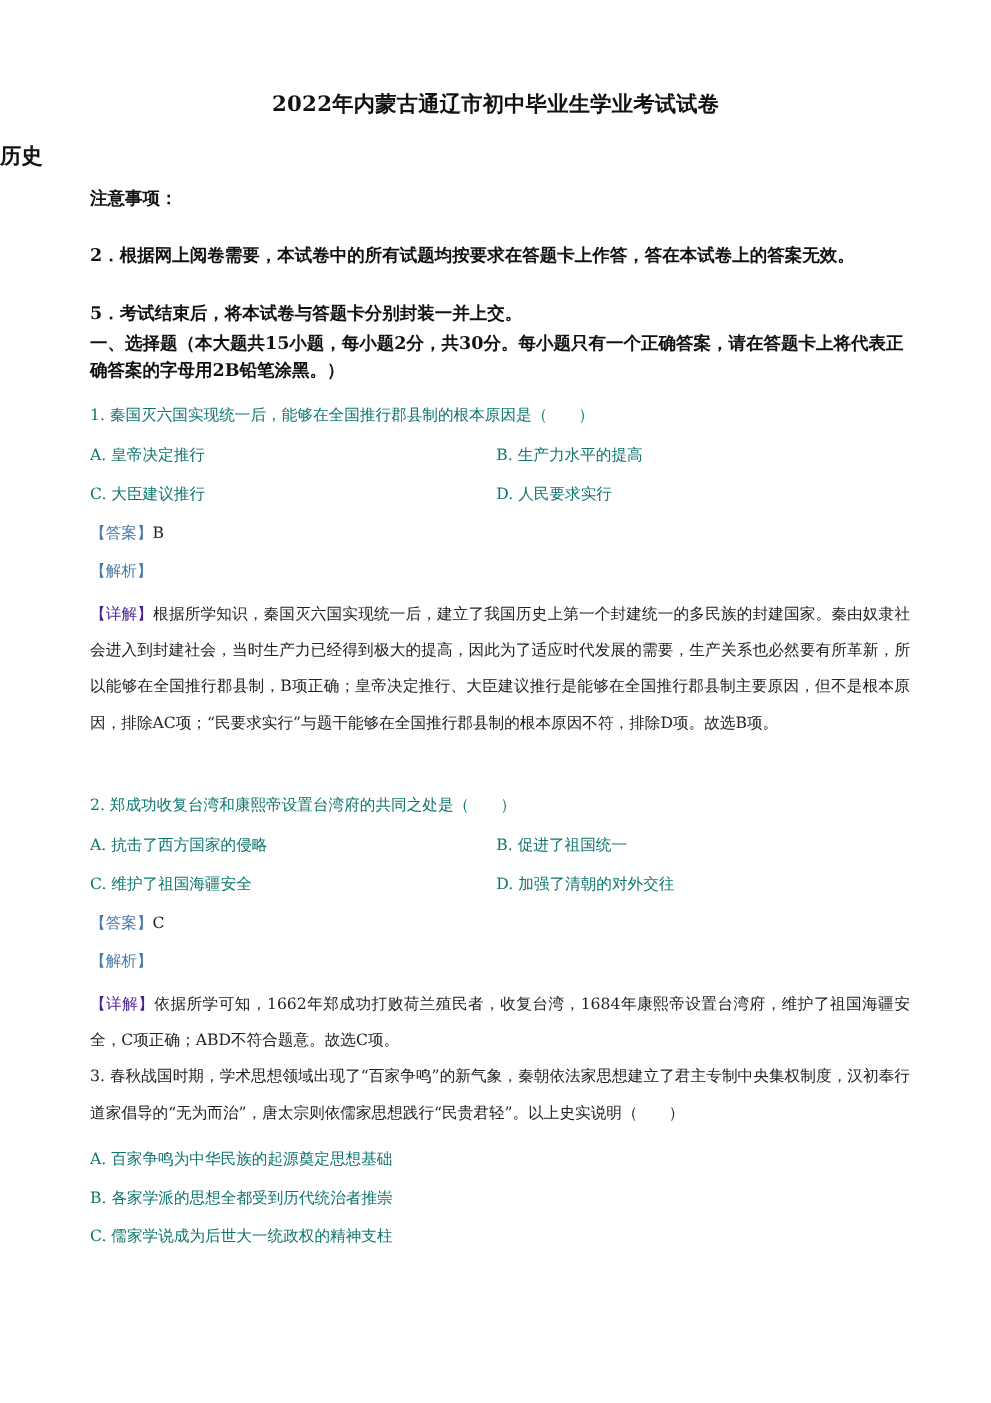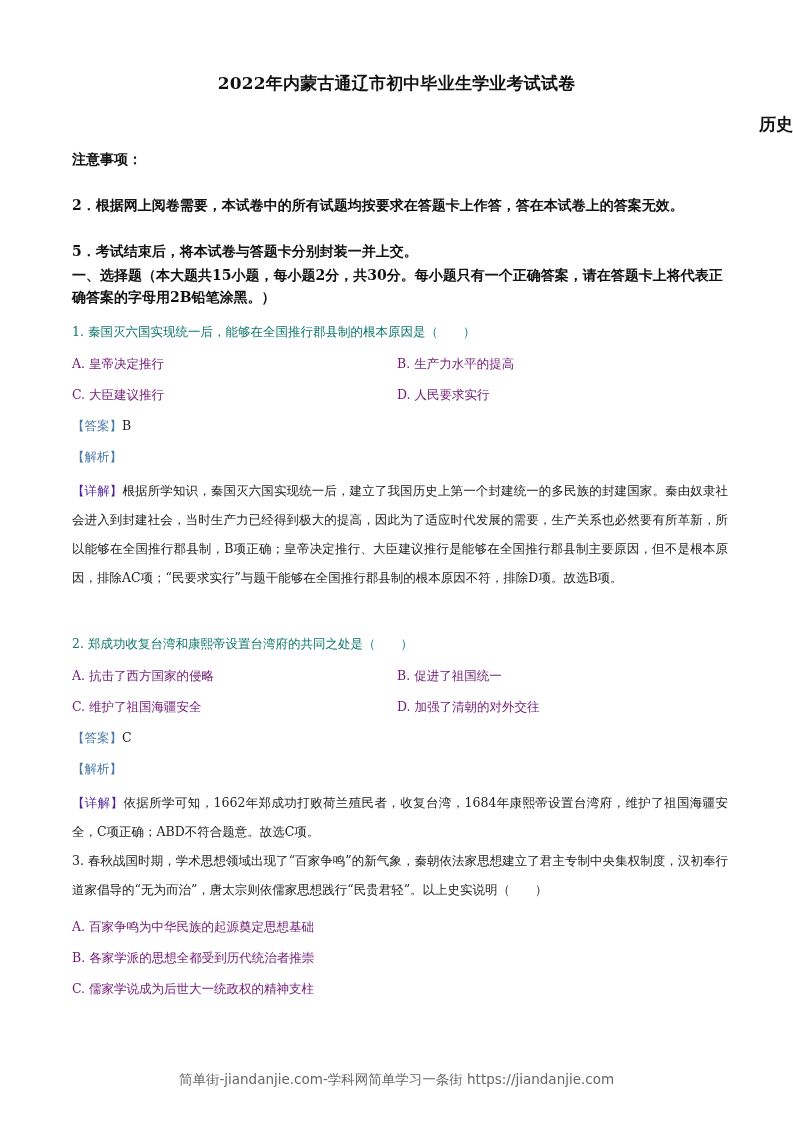--- a/index.html
+++ b/index.html
@@ -28,21 +28,21 @@
       top: 72px;
       text-align: center;
       font-weight: bold;
       font-size: 17px;
       letter-spacing: 0.2px;
     }
     .subtitle {
       position: absolute;
       left: 0; width: 793px;
       top: 113px;
-      text-align: right;
+      text-align: left;
       font-weight: bold;
       font-size: 17px;
     }
     .notice {
       position: absolute;
       left: 72px;
       width: 660px;
       font-weight: bold;
       font-size: 14px;
       line-height: 22px;
@@ -52,21 +52,21 @@
       left: 72px;
       width: 660px;
       font-size: 12.5px;
       line-height: 18px;
       color: #0f766e;
     }
     .opt {
       position: absolute;
       font-size: 12.5px;
       line-height: 18px;
-      color: #701a75;
+      color: #0f766e;
     }
     .ans {
       position: absolute;
       left: 72px;
       font-size: 12.5px;
       line-height: 18px;
       color: #222;
     }
     .label {
       color: #4a79a5;
@@ -134,15 +134,14 @@
   </div>
   <div class="detail" style="top:788px;">
     <span class="bracket">【详解】</span><span>依据所学可知，1662年郑成功打败荷兰殖民者，收复台湾，1684年康熙帝设置台湾府，维护了祖国海疆安全，C项正确；ABD不符合题意。故选C项。</span>
   </div>
 
   <div class="detail" style="top:846px;">3. 春秋战国时期，学术思想领域出现了“百家争鸣”的新气象，秦朝依法家思想建立了君主专制中央集权制度，汉初奉行道家倡导的“无为而治”，唐太宗则依儒家思想践行“民贵君轻”。以上史实说明（　　）</div>
   <div class="opt" style="left:72px; top:918px;">A. 百家争鸣为中华民族的起源奠定思想基础</div>
   <div class="opt" style="left:72px; top:949px;">B. 各家学派的思想全都受到历代统治者推崇</div>
   <div class="opt" style="left:72px; top:980px;">C. 儒家学说成为后世大一统政权的精神支柱</div>
 
-  <div class="footer">简单街-jiandanjie.com-学科网简单学习一条街 https://jiandanjie.com</div>
 
 </div>
 
 </body></html>

